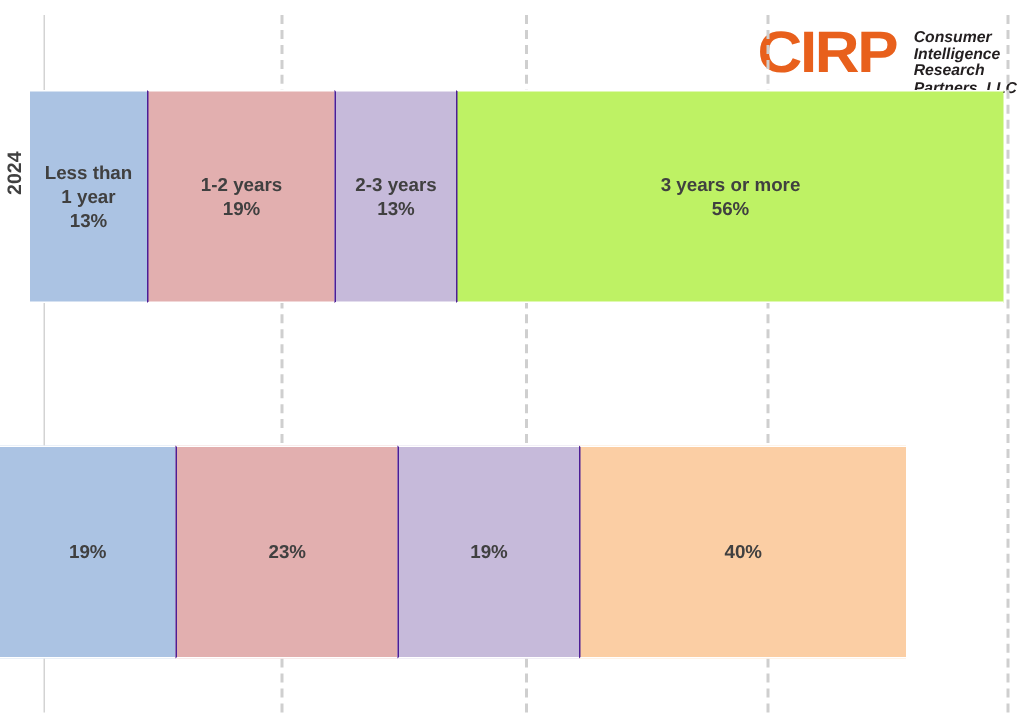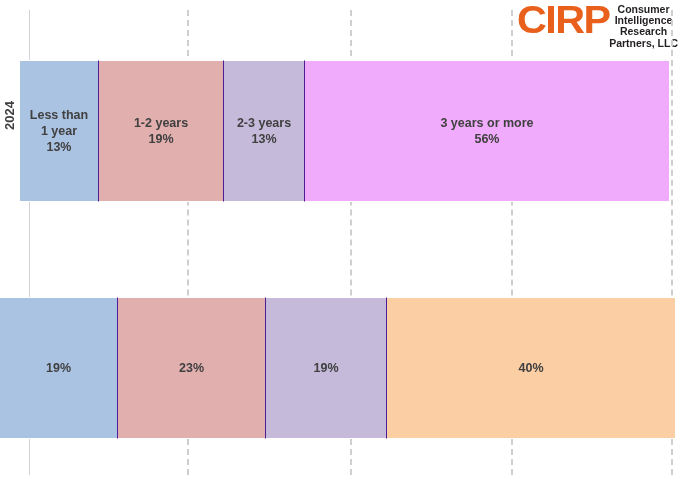--- a/index.html
+++ b/index.html
@@ -14,45 +14,45 @@
     position: relative;
     width: 686px;
     height: 481px;
     background: #ffffff;
     overflow: hidden;
   }
 
   
   #logo-block {
     position: absolute;
-    top: 1px;
+    top: 17px;
     right: 8px;
     display: flex;
     align-items: flex-start;
-    gap: 5px;
-    text-align: center;
+    gap: 17px;
   }
   #logo-wordmark {
     font-family: "Liberation Sans", sans-serif;
     font-weight: 700;
     font-size: 39px;
     line-height: 38px;
     letter-spacing: -1.5px;
     color: #E8601C;
     transform: scaleX(1.06);
     transform-origin: left top;
   }
   #logo-tagline {
     font-family: "Liberation Sans", sans-serif;
     font-weight: 700;
     font-size: 10.5px;
     line-height: 11.2px;
     color: #231f20;
     padding-top: 3px;
     white-space: nowrap;
+    font-style: italic;
   }
 
   
   #plot-area {
     position: absolute;
     left: 29px;
     top: 10px;
     width: 643px;
     height: 465px;
   }
@@ -153,34 +153,34 @@
 13%</span>
     </div>
     <div class="segment" style="width:125px;background:#e2afaf;">
       <span class="seg-label">1-2 years
 19%</span>
     </div>
     <div class="segment" style="width:81px;background:#c6bada;">
       <span class="seg-label">2-3 years
 13%</span>
     </div>
-    <div class="segment" style="width:365px;background:#f0abfc;">
+    <div class="segment" style="width:365px;background:#bef264;">
       <span class="seg-label">3 years or more
 56%</span>
     </div>
   </div>
 
   <div class="bar-row" id="bar-2020">
     <div class="segment" style="width:117px;background:#abc3e3;">
       <span class="seg-label">19%</span>
     </div>
     <div class="segment" style="width:148px;background:#e2afaf;">
       <span class="seg-label">23%</span>
     </div>
     <div class="segment" style="width:121px;background:#c6bada;">
       <span class="seg-label">19%</span>
     </div>
-    <div class="segment" style="width:289px;background:#fbcea4;">
+    <div class="segment" style="width:218px;background:#fbcea4;">
       <span class="seg-label">40%</span>
     </div>
   </div>
 
 </div>
 
 </body></html>

